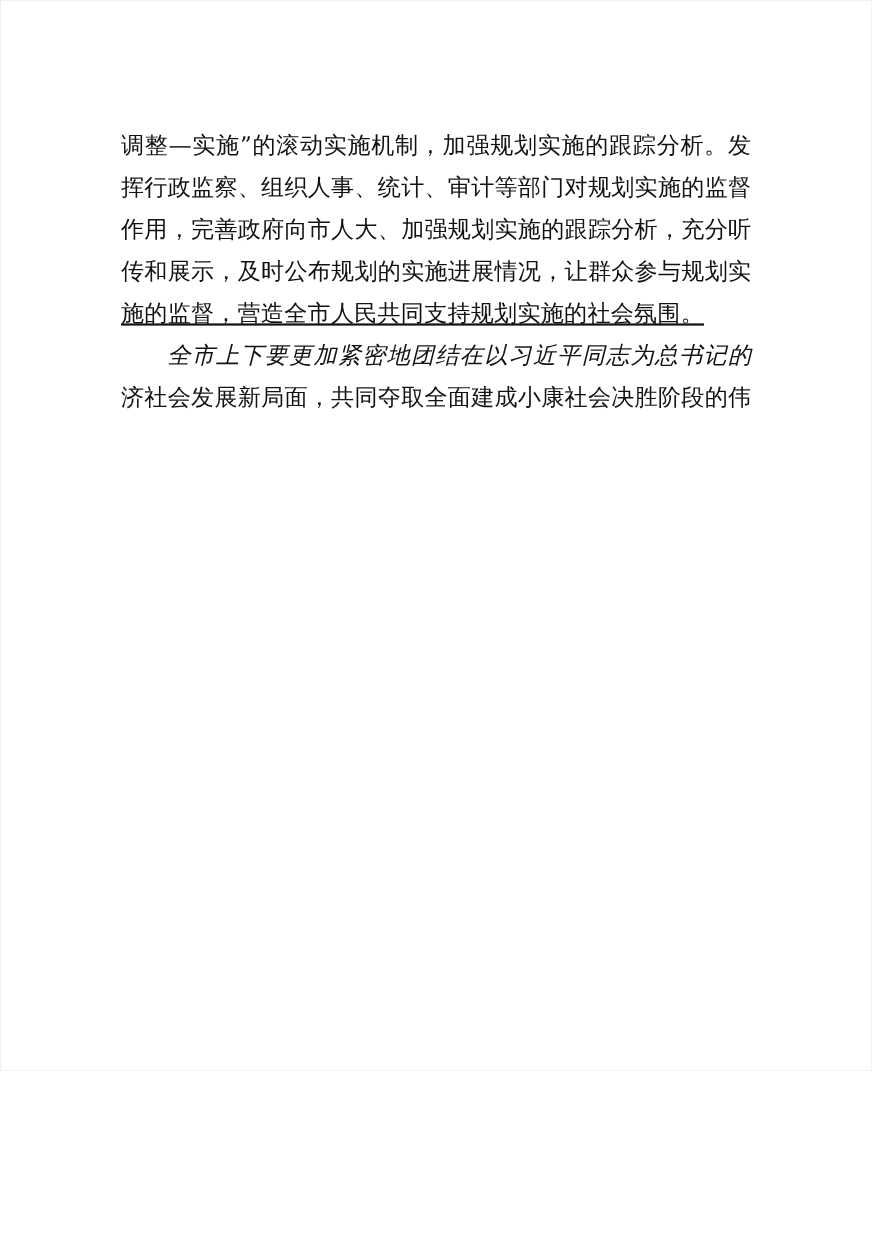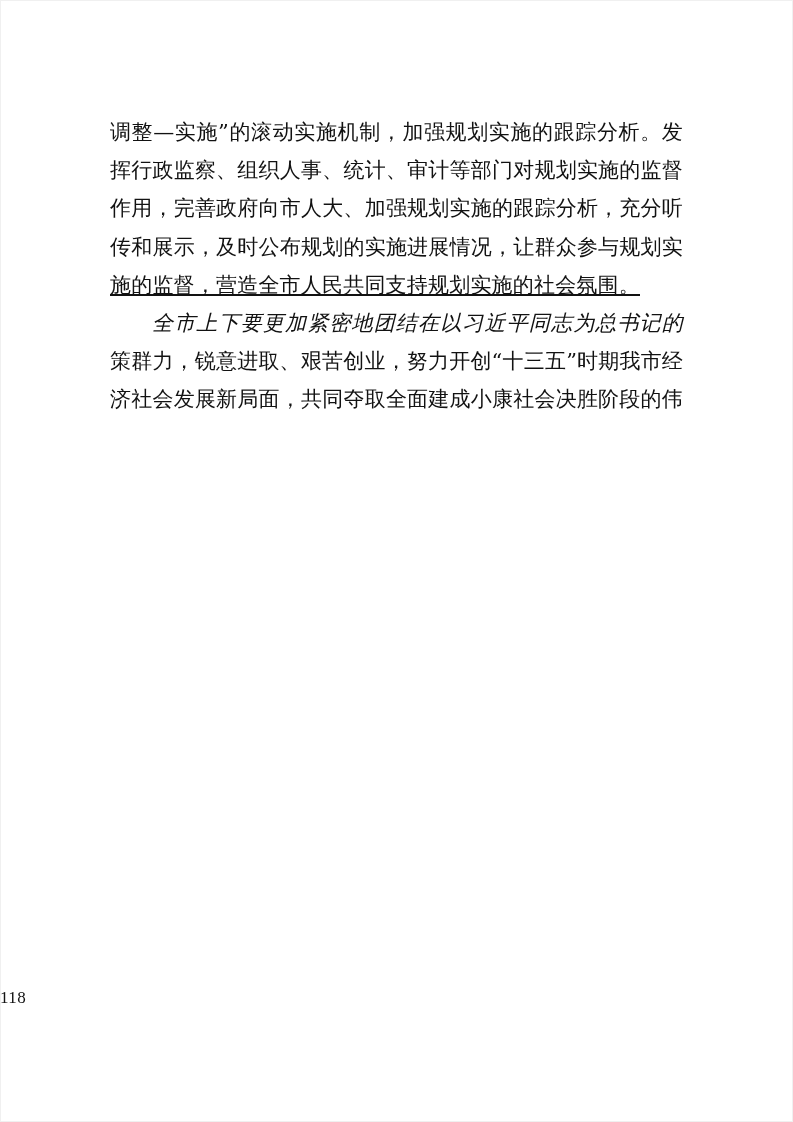--- a/index.html
+++ b/index.html
@@ -3,21 +3,21 @@
 <meta charset="utf-8">
 <style>
   html, body {
     margin: 0;
     padding: 0;
     background: #ffffff;
   }
   .page {
     position: relative;
     width: 793px;
-    height: 1122px;
+    height: 974px;
     background: #ffffff;
     box-shadow: inset 0 0 0 1px #f0f0f0;
     overflow: hidden;
     font-family: "DejaVu Serif", "Liberation Serif", serif;
   }
   .textblock {
     position: absolute;
     left: 110px;
     top: 113px;
     width: 573px;
@@ -64,21 +64,20 @@
     <div class="paragraph">
       <div class="line">调整—实施”的滚动实施机制，加强规划实施的跟踪分析。发</div>
       <div class="line">挥行政监察、组织人事、统计、审计等部门对规划实施的监督</div>
       <div class="line">作用，完善政府向市人大、加强规划实施的跟踪分析，充分听</div>
       <div class="line">传和展示，及时公布规划的实施进展情况，让群众参与规划实</div>
       <div class="line para-end">施的监督，营造全市人民共同支持规划实施的社会氛围。</div>
     </div>
 
     <div class="paragraph">
       <div class="line indent-first">全市上下要更加紧密地团结在以习近平同志为总书记的</div>
-      <div class="line">策群力，锐意进取、艰苦创业，努力开创“十三五”时期我市经</div>
       <div class="line">济社会发展新局面，共同夺取全面建成小康社会决胜阶段的伟</div>
     </div>
 
   </div>
 
   <div class="page-number">118</div>
 
 </div>
 
 </body></html>

